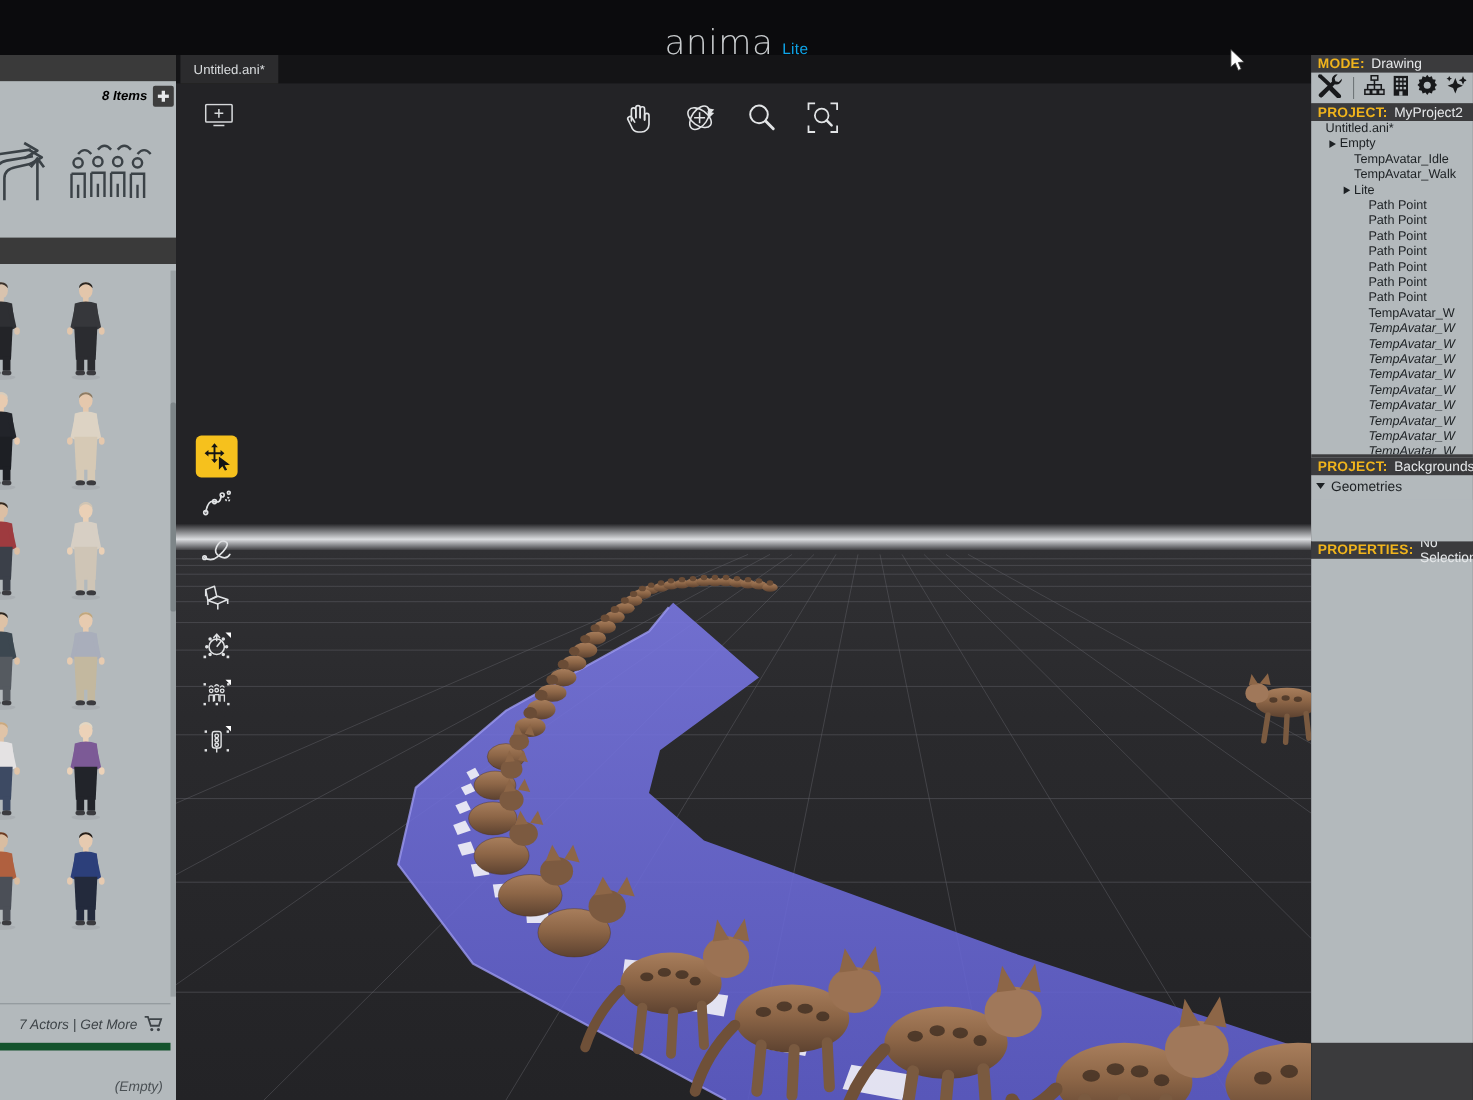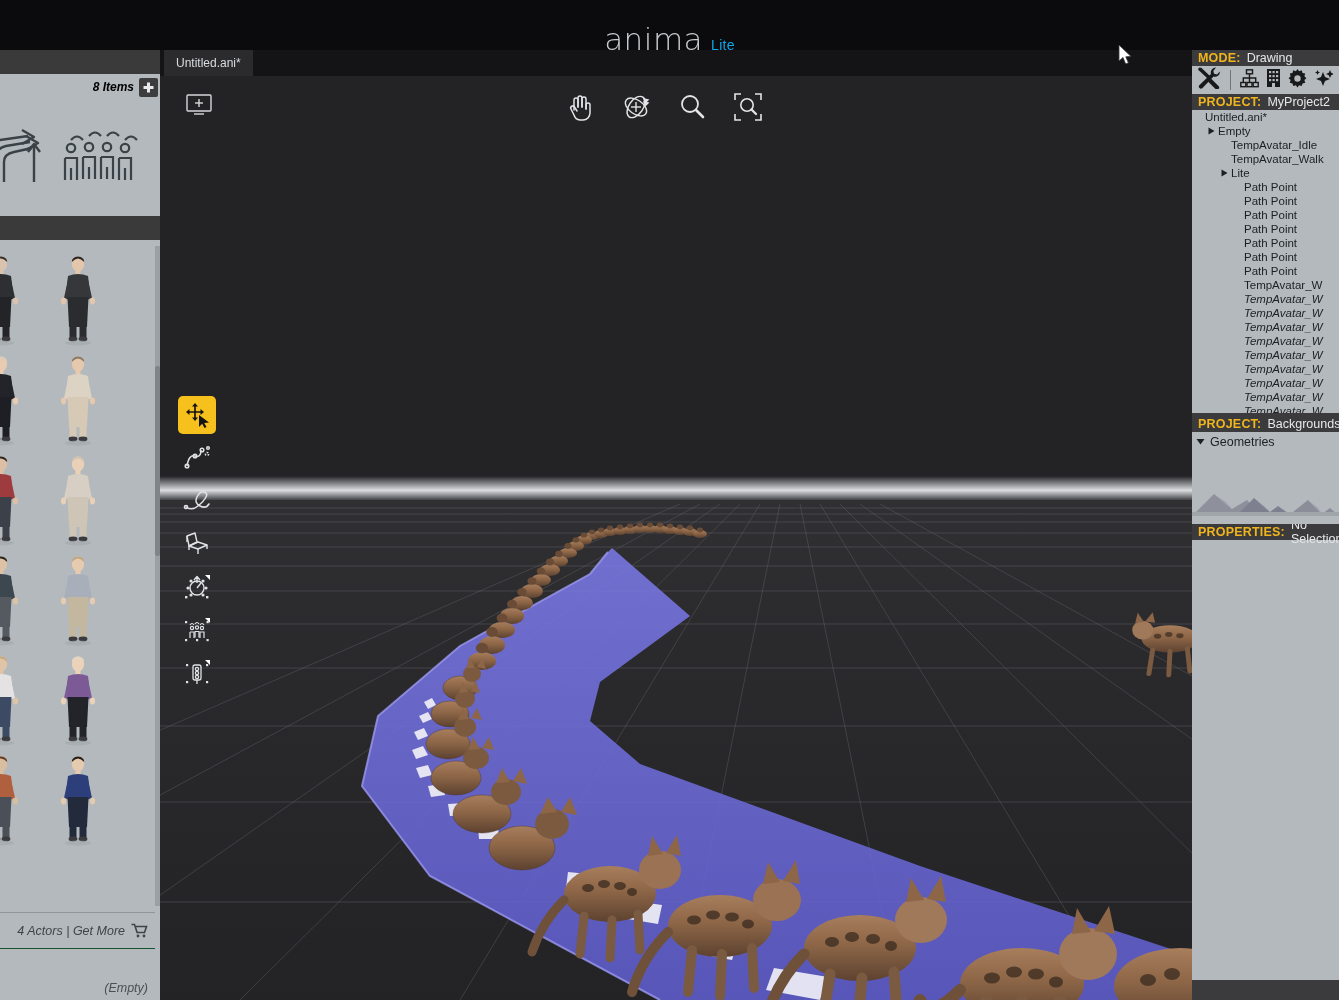--- a/index.html
+++ b/index.html
@@ -62,21 +62,21 @@
     display: flex; align-items: flex-end; justify-content: center;
   }
   .lp-footer1 {
     position: absolute; left: 0; top: 862px; width: 155px; height: 36px;
     background: #b3b9bc; border-top: 1px solid #8e9699;
     display: flex; align-items: center; justify-content: flex-end; padding-right: 7px; gap: 6px;
   }
   .lp-footer1 .txt { font-size: 12.5px; font-style: italic; color: #3e4448; }
   .lp-footer2 {
     position: absolute; left: 0; top: 898px; width: 155px; height: 52px;
-    background: #b3b9bc; border-top: 1px solid #14532d;
+    background: #b3b9bc; border-top: 7px solid #14532d;
     display: flex; align-items: flex-end; justify-content: flex-end; padding: 0 7px 5px 0;
   }
   .lp-footer2 .txt { font-size: 12.5px; font-style: italic; color: #4a5054; }
   .lp-scroll {
     position: absolute; right: 0; top: 0; width: 5px; height: 100%; background: #9aa1a4;
   }
   .lp-scroll-thumb { position: absolute; left:0; width: 5px; background: #7d8588; border-radius: 2px; }
 
   
   .viewport {
@@ -147,21 +147,21 @@
   .rp-tree {
     background: #b3b9bc; height: 306px; overflow: hidden; position: relative;
     border-bottom: 3px solid #3b3b3d;
   }
   .tree-row {
     height: 14px; display: flex; align-items: center; font-size: 11.5px;
     color: #1c2023; white-space: nowrap;
   }
   .tree-row.ital { font-style: italic; }
   .tw { width: 13px; display:inline-flex; align-items:center; justify-content:center; flex:0 0 13px; }
-  .lib-panel { background: #b3b9bc; height: 92px; position: relative; overflow: hidden; }
+  .lib-panel { background: #b3b9bc; height: 60px; position: relative; overflow: hidden; }
   .lib-geo-row {
     height: 19px; display: flex; align-items: center; gap: 5px;
     font-size: 12.5px; color: #1c2023; padding-left: 4px;
   }
   .lib-thumbs { position: absolute; left: 0; top: 22px; width: 147px; height: 62px; overflow: hidden; }
   .prop-panel { background: #b3b9bc; height: 440px; }
 </style>
 </head>
 <body>
 
@@ -436,21 +436,21 @@
             <rect x="18.5" y="70" width="7" height="13" fill="#232a3c"></rect>
             <rect x="28.5" y="70" width="7" height="13" fill="#232a3c"></rect>
             <ellipse cx="22" cy="85" rx="4.4" ry="2.4" fill="#3b3b3f"></ellipse>
             <ellipse cx="32" cy="85" rx="4.4" ry="2.4" fill="#3b3b3f"></ellipse>
             <ellipse cx="27" cy="89" rx="13" ry="2.4" fill="#a0a6a9" opacity="0.55"></ellipse>
           </svg>
         </div>
       </div>
 
     <div class="lp-footer1">
-      <span class="txt">4 Actors | Get More</span>
+      <span class="txt">7 Actors | Get More</span>
       <svg width="17" height="15" viewBox="0 0 17 15" fill="none" stroke="#3e4448" stroke-width="1.6">
         <path d="M0.5 1.5 h3 l2.6 8 h7.4 l2-6 H5"></path>
         <circle cx="7" cy="13" r="1.4" fill="#3e4448" stroke="none"></circle>
         <circle cx="13" cy="13" r="1.4" fill="#3e4448" stroke="none"></circle>
       </svg>
     </div>
 
     <div class="lp-footer2">
       <span class="txt">(Empty)</span>
     </div>

